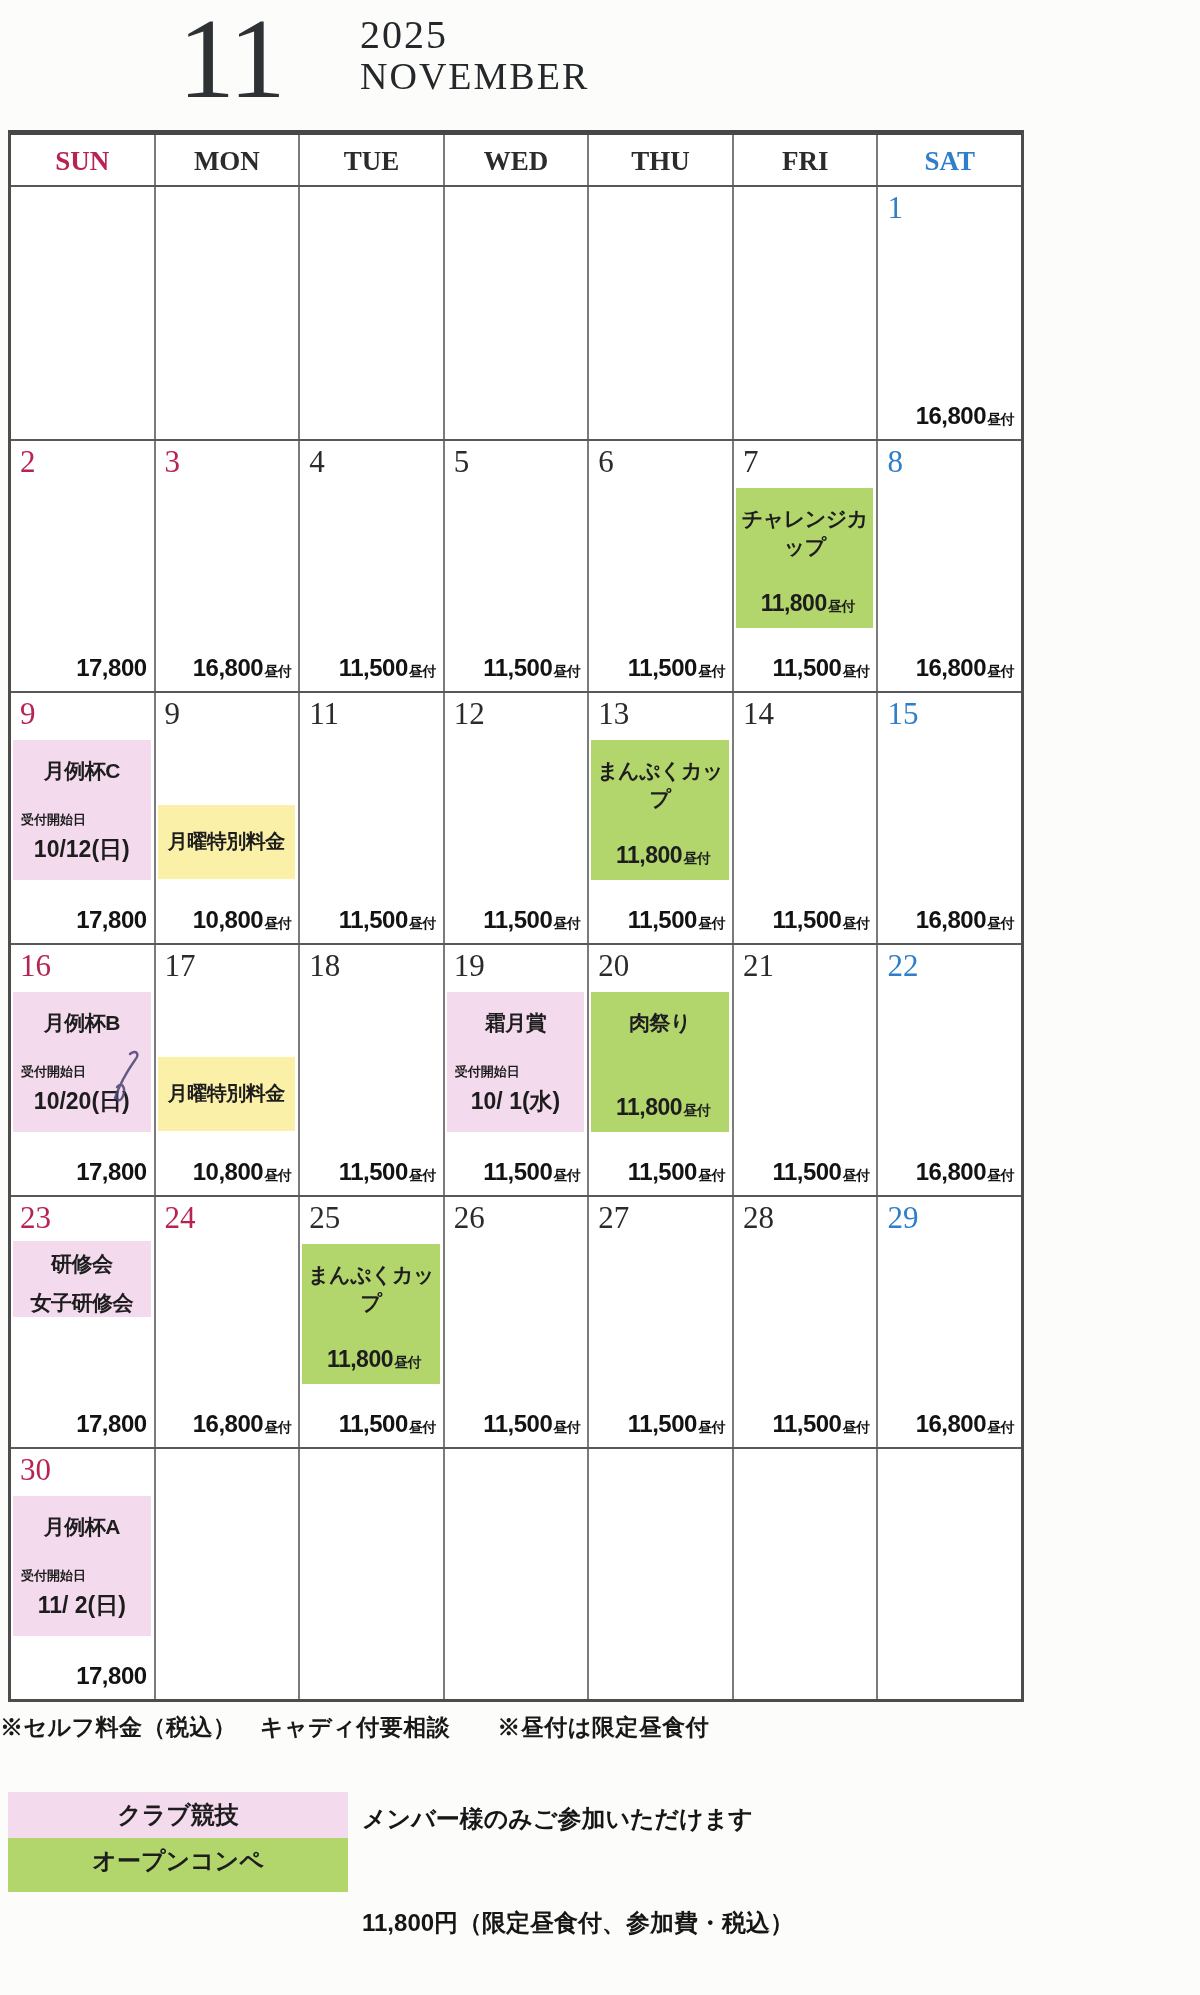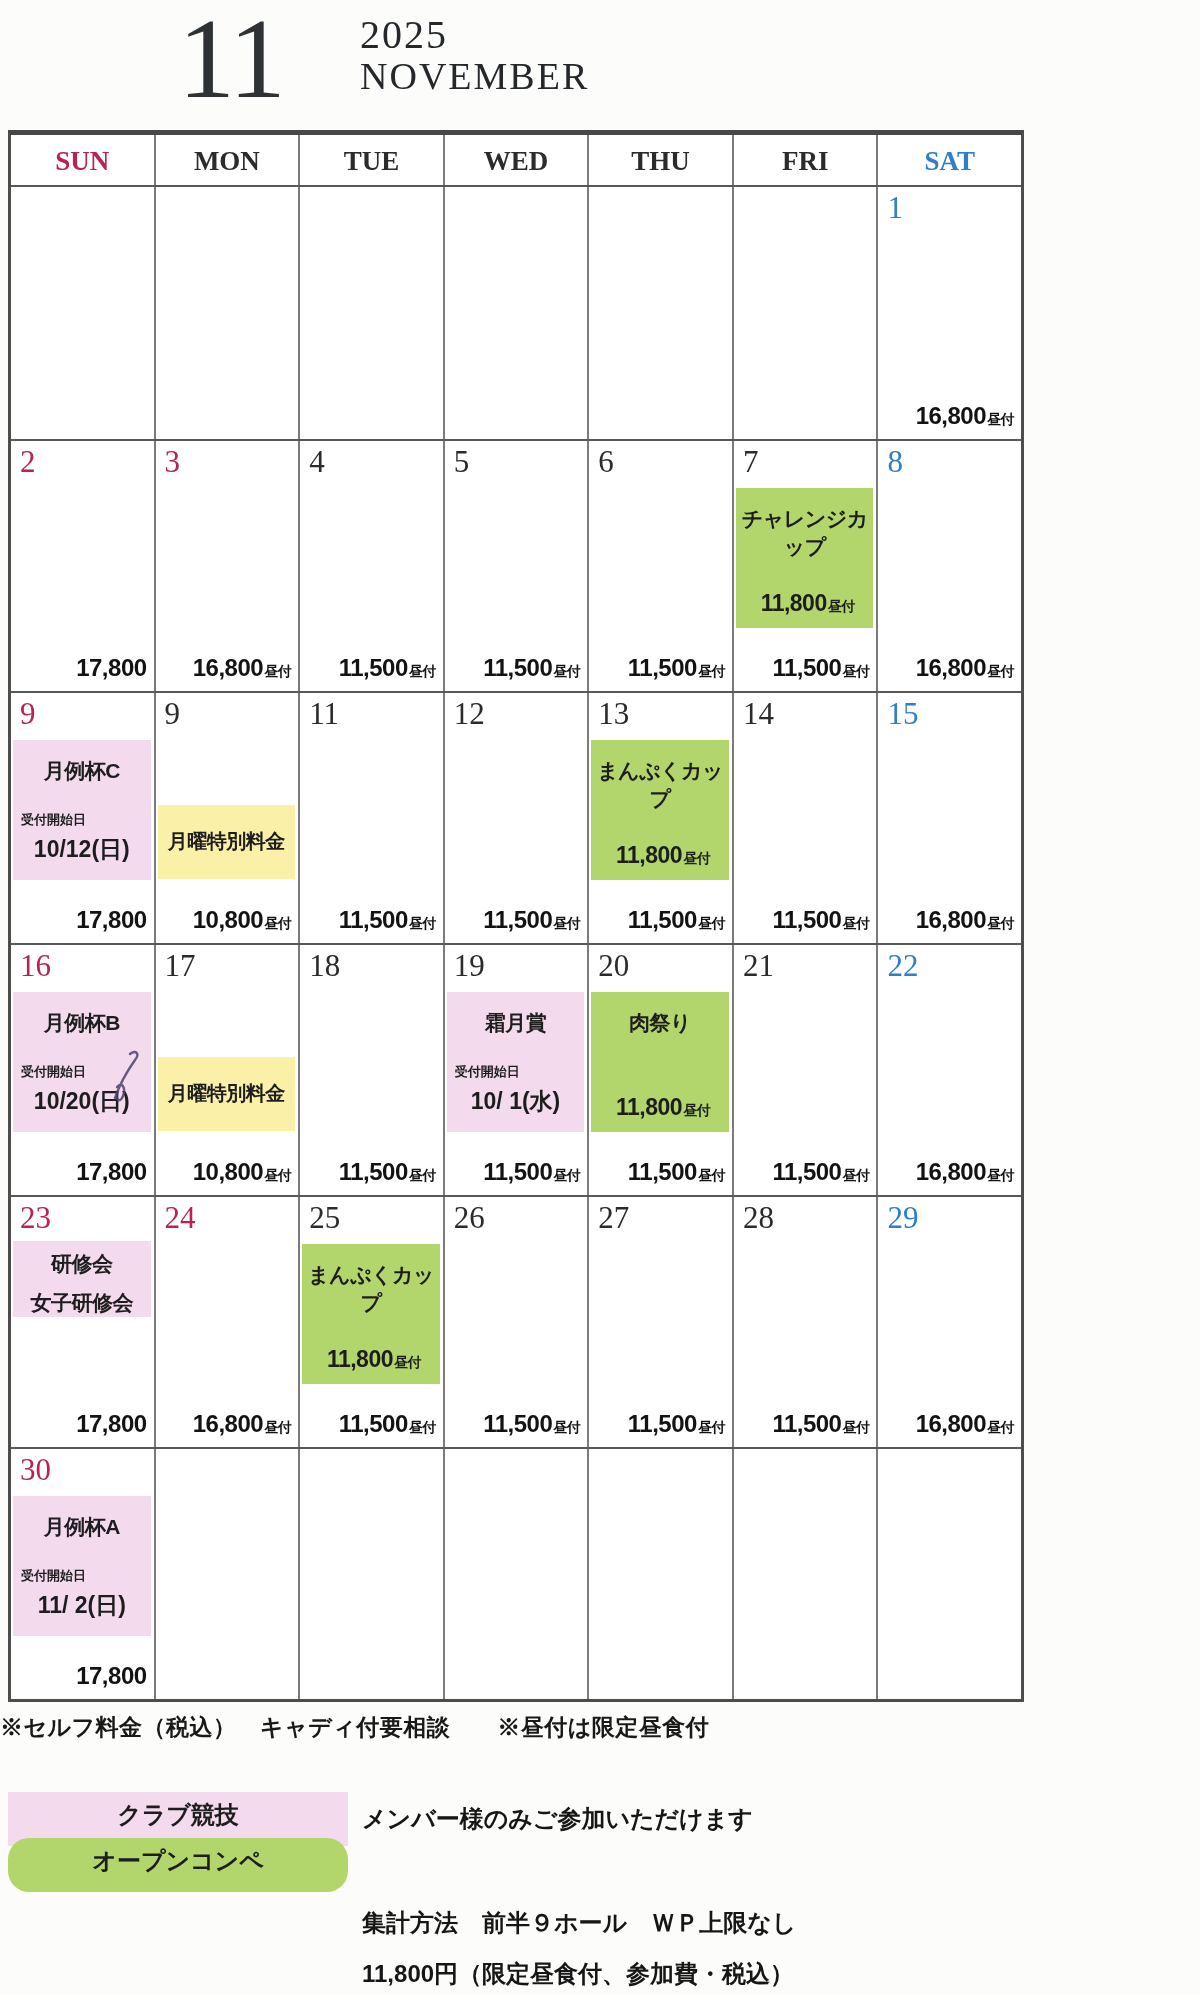--- a/index.html
+++ b/index.html
@@ -84,21 +84,21 @@
     letter-spacing:0.5px;
   }
   .legend { position:absolute; top:1796px; left:8px; right:0; }
   .legend-row { display:flex; align-items:center; height:46px; }
   .legend-box {
     width:340px; height:54px; text-align:center;
     font-weight:bold; font-size:24px; line-height:46px; color:#1d1d1d;
     flex:0 0 340px;
   }
   .legend-box.pink  { background:var(--pink); }
-  .legend-box.green { background:var(--green);border-radius:21px; }
+  .legend-box.green { background:var(--green); }
   .legend-desc { margin-left:14px; font-weight:bold; font-size:24px; color:#161616; }
   .legend-extra {
     margin-left:354px; margin-top:19px;
     font-weight:bold; font-size:24px; color:#161616;
   }
 </style>
 </head>
 <body>
 
 <div class="page">
@@ -318,16 +318,15 @@
   <div class="footnote">※セルフ料金（税込）　キャディ付要相談　　※昼付は限定昼食付</div>
 
   <div class="legend">
       <div class="legend-row">
         <div class="legend-box pink">クラブ競技</div>
         <div class="legend-desc">メンバー様のみご参加いただけます</div>
       </div>
       <div class="legend-row">
         <div class="legend-box green">オープンコンペ</div>
       </div>
-      <div class="legend-extra">集計方法　前半９ホール　ＷＰ上限なし</div>
       <div class="legend-extra">11,800円（限定昼食付、参加費・税込）</div>
     </div>
 </div>
 
 </body></html>

